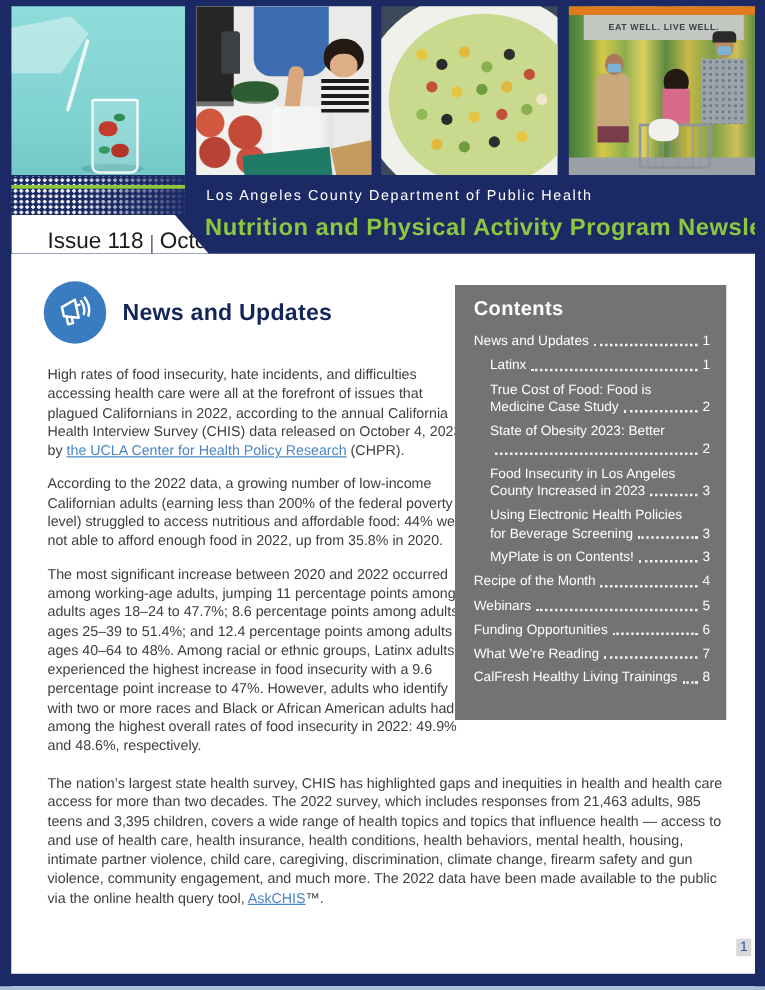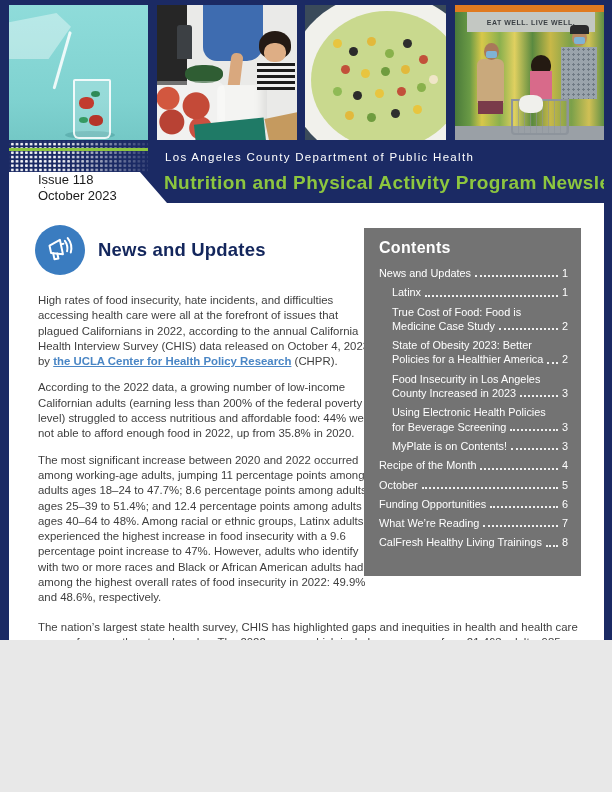--- a/index.html
+++ b/index.html
@@ -1,17 +1,17 @@
 <!DOCTYPE html>
 <html><head>
 <meta charset="utf-8">
 <style>
   html,body{margin:0;padding:0;background:#e8e8e8;}
   #page{
-    position:relative;width:612px;height:640px;overflow:hidden;background:#fff;
+    position:relative;width:612px;height:792px;overflow:hidden;background:#fff;
     font-family:"Liberation Sans",sans-serif;margin:0 auto;
   }
   
   .frame-left{position:absolute;left:0;top:0;width:9px;height:792px;background:#1b2a64;}
   .frame-right{position:absolute;left:604px;top:0;width:8px;height:792px;background:#1b2a64;}
   .frame-bottom{position:absolute;left:0;top:779px;width:612px;height:10px;background:#1b2a64;}
   .frame-bottom-edge{position:absolute;left:0;top:789px;width:612px;height:3px;background:#a9c0d8;}
   
   .header{position:absolute;left:0;top:0;width:612px;height:203px;background:#1b2a64;}
   .photo{position:absolute;top:5px;height:135px;overflow:hidden;}
@@ -90,34 +90,34 @@
   .dots::after{content:"";position:absolute;inset:0;
     background:linear-gradient(90deg,rgba(27,42,100,0) 0%,rgba(27,42,100,0) 35%,rgba(27,42,100,.9) 100%);}
   .green-line{position:absolute;left:0;top:148px;width:148px;height:3px;background:#8dc63f;}
   
   .dept-line{position:absolute;left:165px;top:151px;font-size:11.5px;letter-spacing:1.3px;color:#fff;}
   .newsletter-title{position:absolute;left:164px;top:172px;font-size:19px;font-weight:bold;
     letter-spacing:.4px;color:#8dc63f;white-space:nowrap;}
   
   .wedge{position:absolute;left:9px;top:172px;width:170px;height:31px;background:#fff;
     clip-path:polygon(0 0,131px 0,158px 31px,0 31px);}
-  .issue-line{position:absolute;left:29px;top:0;height:31px;display:flex;align-items:flex-start;
-    font-size:13px;color:#1a1a1a;white-space:nowrap;flex-direction:column;}
+  .issue-line{position:absolute;left:29px;top:0;height:31px;display:flex;align-items:flex-end;
+    font-size:18px;color:#1a1a1a;white-space:nowrap;}
   .issue-sep{display:inline-block;width:1px;height:15px;background:#444;margin:0 6px;}
   
   .news-head{position:absolute;left:35px;top:225px;display:flex;align-items:center;gap:13px;}
   .icon-circle{width:50px;height:50px;border-radius:50%;background:#3a7cc0;
     display:flex;align-items:center;justify-content:center;flex:none;}
   .news-title{font-size:18.5px;font-weight:bold;color:#13265c;letter-spacing:.2px;}
   .subhead{position:absolute;left:38px;top:270px;font-size:13.5px;font-weight:500;color:#1e7f95;}
   .body-col{position:absolute;left:38px;top:293px;width:343px;}
   .para{font-size:11.4px;line-height:15.3px;color:#3e3e3e;margin:0 0 11px 0;}
   .para-full{position:absolute;left:38px;top:620px;width:547px;font-size:11.4px;
     line-height:15.3px;color:#3e3e3e;}
-  .inline-link{color:#4a86c5;text-decoration:underline;cursor:pointer;font-weight:bold;}
+  .inline-link{color:#4a86c5;text-decoration:underline;cursor:pointer;}
   
   .contents{position:absolute;left:364px;top:228px;width:217px;height:348px;background:#737373;
     box-sizing:border-box;padding:11px 13px 24px 15px;color:#fff;overflow:hidden;}
   .contents-title{font-size:16px;font-weight:bold;letter-spacing:.3px;margin:0 0 9px 0;}
   .toc-entry{font-size:10.9px;line-height:14.3px;margin-top:5px;cursor:pointer;}
   .toc-entry.sub{padding-left:13px;margin-top:5px;}
   .toc-last{display:flex;align-items:flex-end;}
   .toc-t{flex:none;max-width:100%;}
   .leader{flex:1;min-width:5px;border-bottom:2px dotted rgba(255,255,255,.9);margin:0 4px 3px 4px;}
   .toc-pg{flex:none;}
@@ -244,21 +244,20 @@
           <div class="toc-line">True Cost of Food: Food is</div>
           <div class="toc-last">
             <span class="toc-t">Medicine Case Study</span>
             <span class="leader"></span>
             <span class="toc-pg">2</span>
           </div>
         </div>
         <div class="toc-entry sub">
           <div class="toc-line">State of Obesity 2023: Better</div>
           <div class="toc-last">
-            <span class="toc-t">Policies for a Healthier America</span>
             <span class="leader"></span>
             <span class="toc-pg">2</span>
           </div>
         </div>
         <div class="toc-entry sub">
           <div class="toc-line">Food Insecurity in Los Angeles</div>
           <div class="toc-last">
             <span class="toc-t">County Increased in 2023</span>
             <span class="leader"></span>
             <span class="toc-pg">3</span>
@@ -281,21 +280,21 @@
         </div>
         <div class="toc-entry">
           <div class="toc-last">
             <span class="toc-t">Recipe of the Month</span>
             <span class="leader"></span>
             <span class="toc-pg">4</span>
           </div>
         </div>
         <div class="toc-entry">
           <div class="toc-last">
-            <span class="toc-t">October</span>
+            <span class="toc-t">Webinars</span>
             <span class="leader"></span>
             <span class="toc-pg">5</span>
           </div>
         </div>
         <div class="toc-entry">
           <div class="toc-last">
             <span class="toc-t">Funding Opportunities</span>
             <span class="leader"></span>
             <span class="toc-pg">6</span>
           </div>

